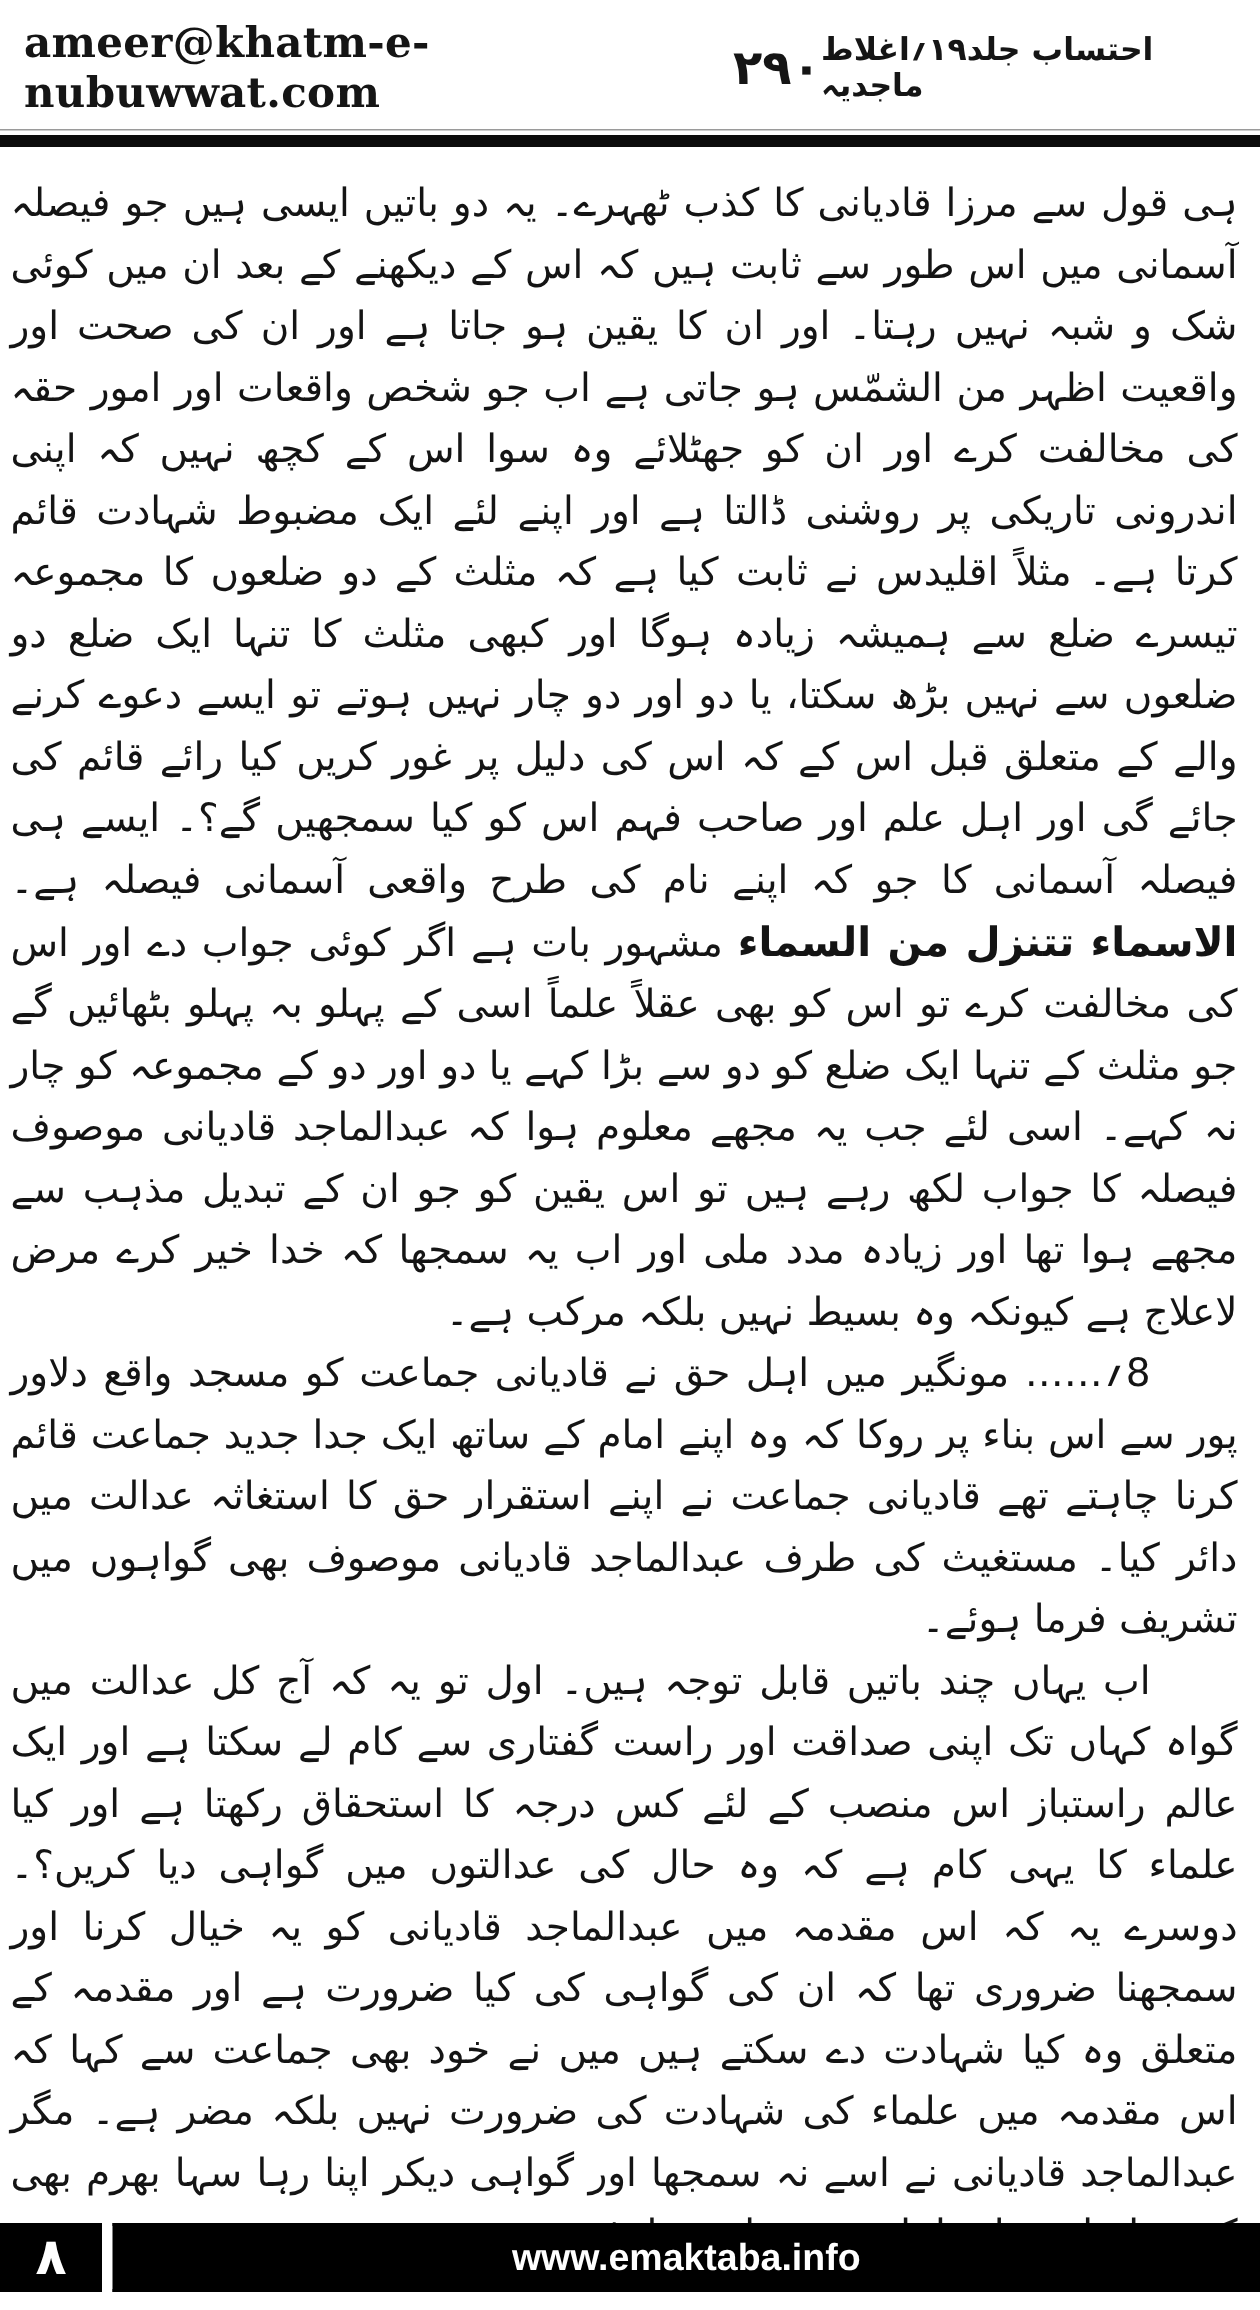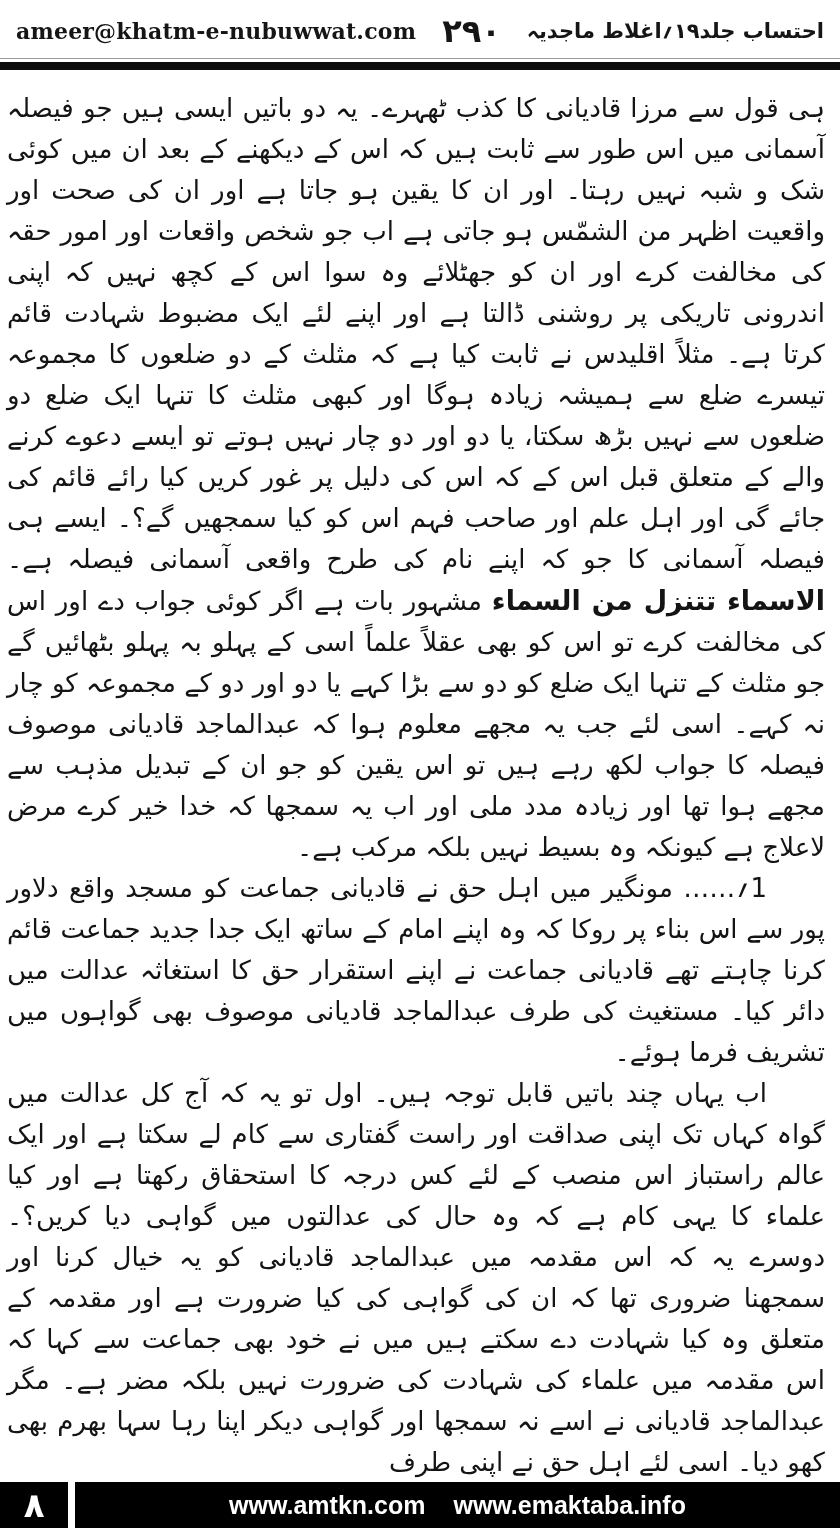--- a/index.html
+++ b/index.html
@@ -17,21 +17,21 @@
   
   .header {
     display: flex;
     align-items: center;
     justify-content: space-between;
     padding: 12px 16px 6px 16px;
   }
   .header-email {
     font-family: "DejaVu Serif", serif;
     font-weight: bold;
-    font-size: 22px;
+    font-size: 28px;
     letter-spacing: 0.2px;
     direction: ltr;
   }
   .header-pagenum {
     font-size: 32px;
     font-weight: bold;
     direction: rtl;
     text-align: center;
   }
   .header-title {
@@ -105,26 +105,25 @@
     <span class="header-email">ameer@khatm-e-nubuwwat.com</span>
     <span class="header-pagenum">۲۹۰</span>
     <span class="header-title">احتساب جلد۱۹؍اغلاط ماجدیہ</span>
   </div>
 
   <div class="rule-thin"></div>
   <div class="rule-thick"></div>
 
   <div class="content">
     <p><span>ہی قول سے مرزا قادیانی کا کذب ٹھہرے۔ یہ دو باتیں ایسی ہیں جو فیصلہ آسمانی میں اس طور سے ثابت ہیں کہ اس کے دیکھنے کے بعد ان میں کوئی شک و شبہ نہیں رہتا۔ اور ان کا یقین ہو جاتا ہے اور ان کی صحت اور واقعیت اظہر من الشمّس ہو جاتی ہے اب جو شخص واقعات اور امور حقہ کی مخالفت کرے اور ان کو جھٹلائے وہ سوا اس کے کچھ نہیں کہ اپنی اندرونی تاریکی پر روشنی ڈالتا ہے اور اپنے لئے ایک مضبوط شہادت قائم کرتا ہے۔ مثلاً اقلیدس نے ثابت کیا ہے کہ مثلث کے دو ضلعوں کا مجموعہ تیسرے ضلع سے ہمیشہ زیادہ ہوگا اور کبھی مثلث کا تنہا ایک ضلع دو ضلعوں سے نہیں بڑھ سکتا، یا دو اور دو چار نہیں ہوتے تو ایسے دعوے کرنے والے کے متعلق قبل اس کے کہ اس کی دلیل پر غور کریں کیا رائے قائم کی جائے گی اور اہل علم اور صاحب فہم اس کو کیا سمجھیں گے؟۔ ایسے ہی فیصلہ آسمانی کا جو کہ اپنے نام کی طرح واقعی آسمانی فیصلہ ہے۔ </span><span class="arabic-phrase">الاسماء تتنزل من السماء</span><span> مشہور بات ہے اگر کوئی جواب دے اور اس کی مخالفت کرے تو اس کو بھی عقلاً علماً اسی کے پہلو بہ پہلو بٹھائیں گے جو مثلث کے تنہا ایک ضلع کو دو سے بڑا کہے یا دو اور دو کے مجموعہ کو چار نہ کہے۔ اسی لئے جب یہ مجھے معلوم ہوا کہ عبدالماجد قادیانی موصوف فیصلہ کا جواب لکھ رہے ہیں تو اس یقین کو جو ان کے تبدیل مذہب سے مجھے ہوا تھا اور زیادہ مدد ملی اور اب یہ سمجھا کہ خدا خیر کرے مرض لاعلاج ہے کیونکہ وہ بسیط نہیں بلکہ مرکب ہے۔</span></p>
-    <p class="indented">1؍…… مونگیر میں اہل حق نے قادیانی جماعت کو مسجد واقع دلاور پور سے اس بناء پر روکا کہ وہ اپنے امام کے ساتھ ایک جدا جدید جماعت قائم کرنا چاہتے تھے قادیانی جماعت نے اپنے استقرار حق کا استغاثہ عدالت میں دائر کیا۔ مستغیث کی طرف عبدالماجد قادیانی موصوف بھی گواہوں میں تشریف فرما ہوئے۔</p>
+    <p class="indented">8؍…… مونگیر میں اہل حق نے قادیانی جماعت کو مسجد واقع دلاور پور سے اس بناء پر روکا کہ وہ اپنے امام کے ساتھ ایک جدا جدید جماعت قائم کرنا چاہتے تھے قادیانی جماعت نے اپنے استقرار حق کا استغاثہ عدالت میں دائر کیا۔ مستغیث کی طرف عبدالماجد قادیانی موصوف بھی گواہوں میں تشریف فرما ہوئے۔</p>
     <p class="indented">اب یہاں چند باتیں قابل توجہ ہیں۔ اول تو یہ کہ آج کل عدالت میں گواہ کہاں تک اپنی صداقت اور راست گفتاری سے کام لے سکتا ہے اور ایک عالم راستباز اس منصب کے لئے کس درجہ کا استحقاق رکھتا ہے اور کیا علماء کا یہی کام ہے کہ وہ حال کی عدالتوں میں گواہی دیا کریں؟۔ دوسرے یہ کہ اس مقدمہ میں عبدالماجد قادیانی کو یہ خیال کرنا اور سمجھنا ضروری تھا کہ ان کی گواہی کی کیا ضرورت ہے اور مقدمہ کے متعلق وہ کیا شہادت دے سکتے ہیں میں نے خود بھی جماعت سے کہا کہ اس مقدمہ میں علماء کی شہادت کی ضرورت نہیں بلکہ مضر ہے۔ مگر عبدالماجد قادیانی نے اسے نہ سمجھا اور گواہی دیکر اپنا رہا سہا بھرم بھی کھو دیا۔ اسی لئے اہل حق نے اپنی طرف</p>
   </div>
 
   <div class="footer">
     <div class="footer-numbox">۸</div>
     <div class="footer-gap"></div>
     <div class="footer-bar">
-      <span>www.amtkn.com</span>
       <span>www.emaktaba.info</span>
     </div>
   </div>
 
 </div>
 
 </body></html>

